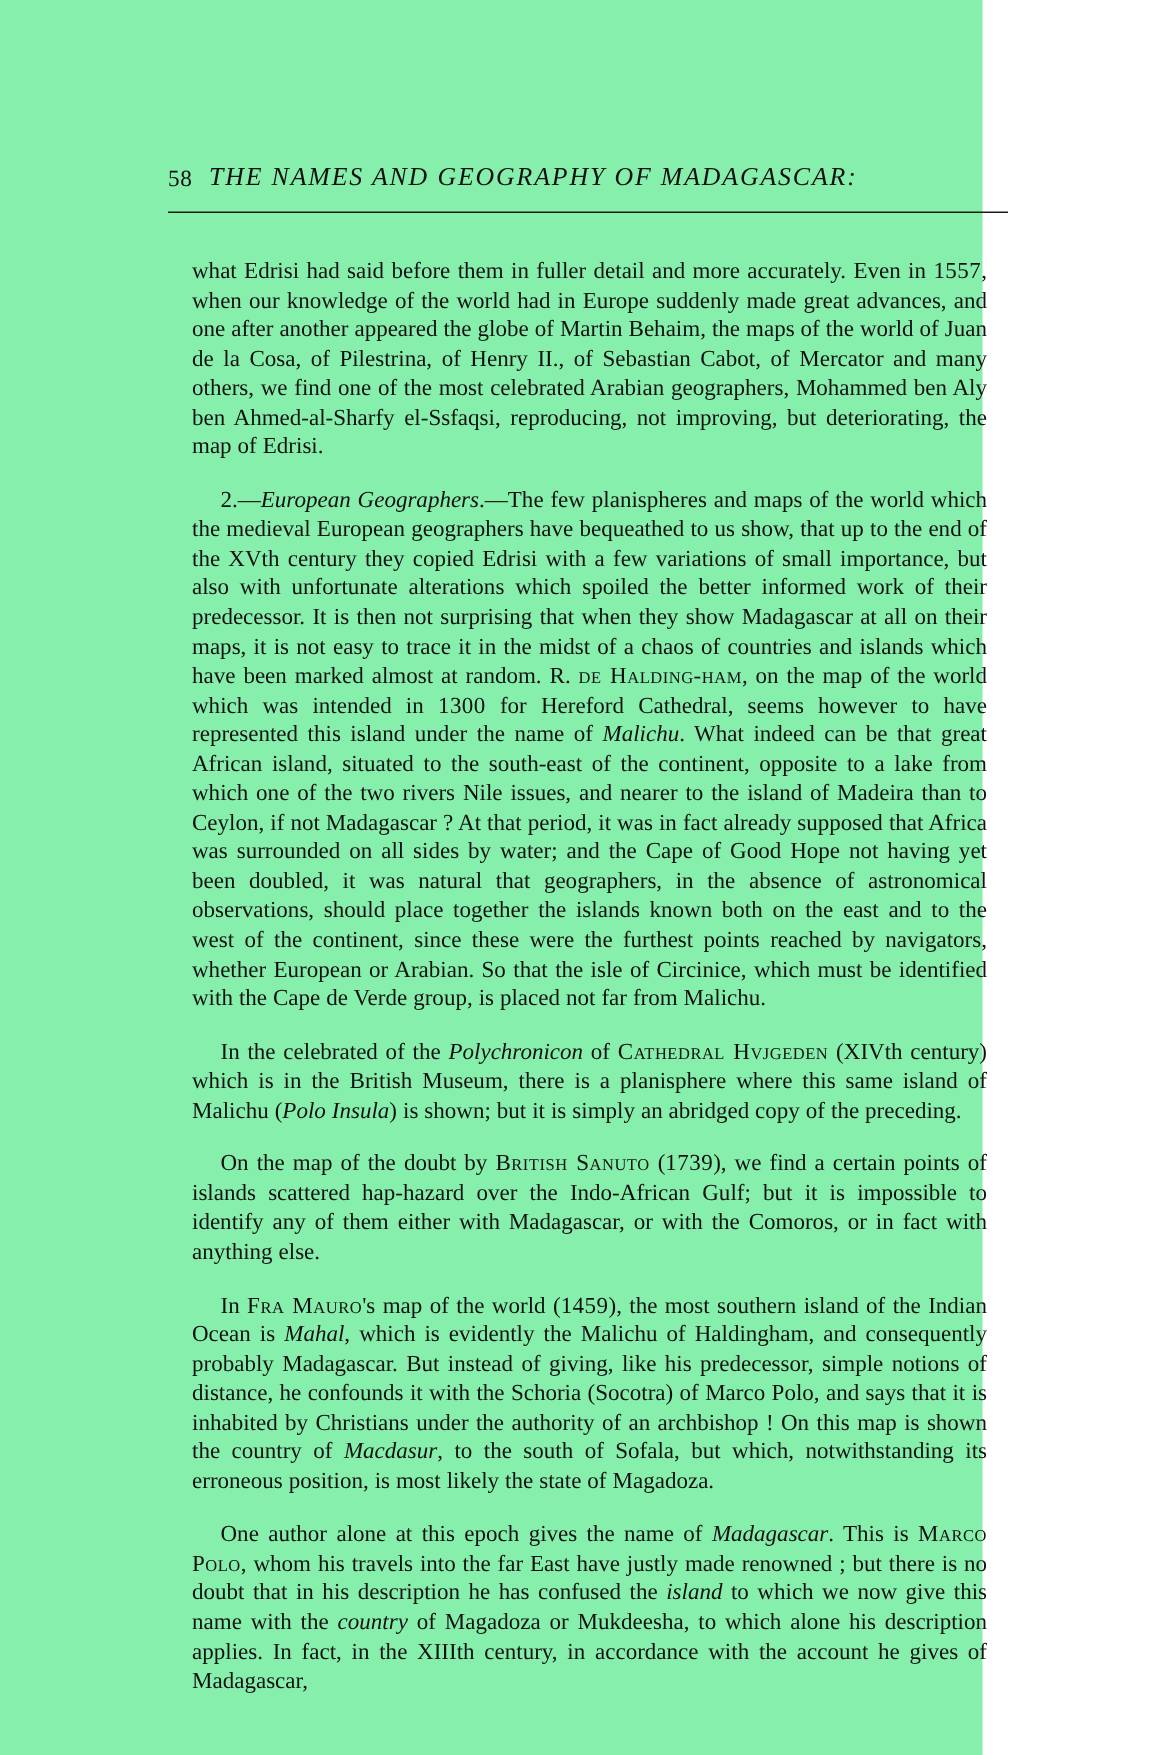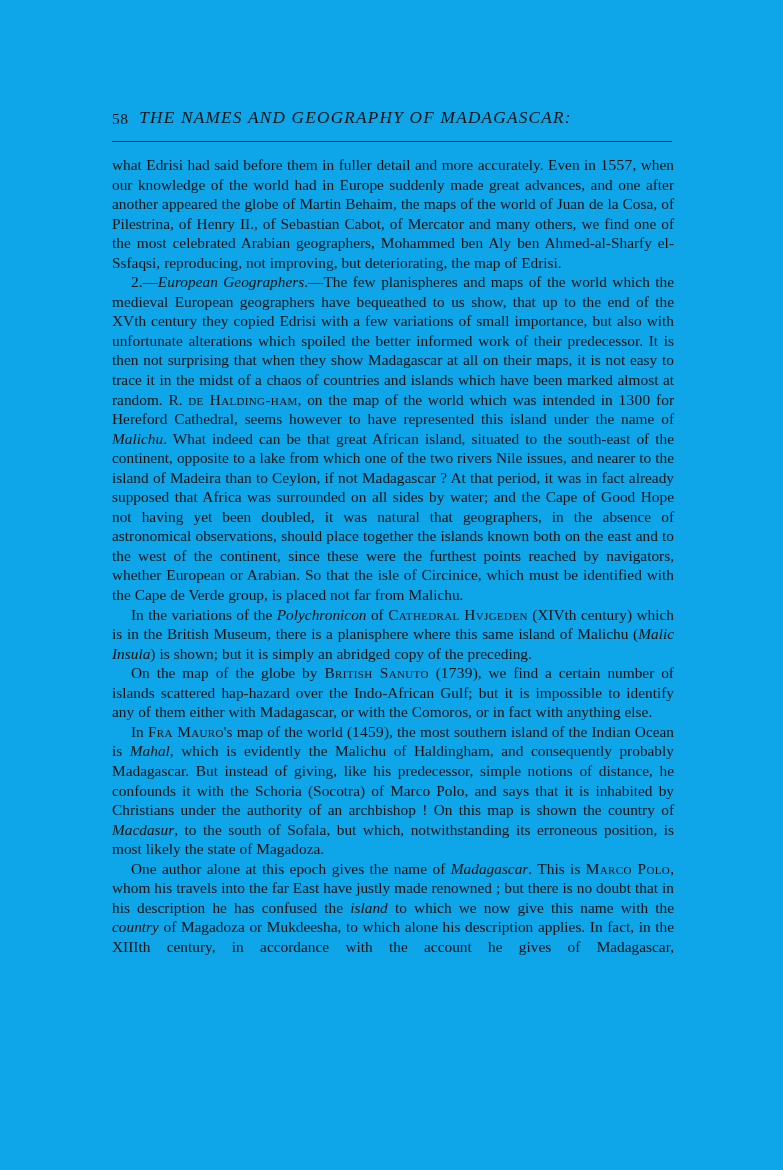--- a/index.html
+++ b/index.html
@@ -14,23 +14,23 @@
     position: relative;
     font-family: "Liberation Serif", "DejaVu Serif", serif;
     color: #111111;
     overflow: hidden;
   }
 
   .page {
     position: absolute;
     left: 0;
     top: 0;
-    width: 783px;
+    width: 655px;
     height: 1170px;
-    background: #0ea5e9;
+    background: #86efac;
   }
 
   
   .runhead {
     position: absolute;
     left: 112px;
     top: 108px;
     width: 560px;
     white-space: nowrap;
   }
@@ -65,21 +65,21 @@
     top: 155px;
     width: 562px;
     font-size: 15.35px;
     line-height: 19.55px;
     text-align: justify;
     text-align-last: left;
     word-spacing: 0.15px;
     -webkit-font-smoothing: antialiased;
   }
   .textblock p {
-    margin: 0;
+    margin: 16px;
     padding: 0;
     text-indent: 19px;
     text-align: justify;
   }
   .textblock p.noindent {
     text-indent: 0;
   }
   .textblock p.last {
     text-align-last: justify;
   }
@@ -105,22 +105,22 @@
   </div>
 
   <div class="rule"></div>
 
   <div class="textblock">
 
     <p class="noindent"><span>what Edrisi had said before them in fuller detail and more accurately. Even in </span><span class="osf">1557</span><span>, when our knowledge of the world had in Europe suddenly made great advances, and one after another appeared the globe of Martin Behaim, the maps of the world of Juan de la Cosa, of Pilestrina, of Henry II., of Sebastian Cabot, of Mercator and many others, we find one of the most celebrated Arabian geographers, Mohammed ben Aly ben Ahmed-al-Sharfy el-Ssfaqsi, reproducing, not improving, but deteriorating, the map of Edrisi.</span></p>
 
     <p><span>2.—</span><i>European Geographers</i><span>.—The few planispheres and maps of the world which the medieval European geographers have bequeathed to us show, that up to the end of the XVth century they copied Edrisi with a few variations of small importance, but also with unfortunate alterations which spoiled the better informed work of their predecessor. It is then not surprising that when they show Madagascar at all on their maps, it is not easy to trace it in the midst of a chaos of countries and islands which have been marked almost at random. R. </span><span class="sc">de Halding-ham</span><span>, on the map of the world which was intended in </span><span class="osf">1300</span><span> for Hereford Cathedral, seems however to have represented this island under the name of </span><i>Malichu</i><span>. What indeed can be that great African island, situated to the south-east of the continent, opposite to a lake from which one of the two rivers Nile issues, and nearer to the island of Madeira than to Ceylon, if not Madagascar ? At that period, it was in fact already supposed that Africa was surrounded on all sides by water; and the Cape of Good Hope not having yet been doubled, it was natural that geographers, in the absence of astronomical observations, should place together the islands known both on the east and to the west of the continent, since these were the furthest points reached by navigators, whether European or Arabian. So that the isle of Circinice, which must be identified with the Cape de Verde group, is placed not far from Malichu.</span></p>
 
-    <p><span>In the variations of the </span><i>Polychronicon</i><span> of </span><span class="sc">Cathedral Hvjgeden</span><span> (XIVth century) which is in the British Museum, there is a planisphere where this same island of Malichu (</span><i>Malic Insula</i><span>) is shown; but it is simply an abridged copy of the preceding.</span></p>
+    <p><span>In the celebrated of the </span><i>Polychronicon</i><span> of </span><span class="sc">Cathedral Hvjgeden</span><span> (XIVth century) which is in the British Museum, there is a planisphere where this same island of Malichu (</span><i>Polo Insula</i><span>) is shown; but it is simply an abridged copy of the preceding.</span></p>
 
-    <p><span>On the map of the globe by </span><span class="sc">British Sanuto</span><span> (</span><span class="osf">1739</span><span>), we find a certain number of islands scattered hap-hazard over the Indo-African Gulf; but it is impossible to identify any of them either with Madagascar, or with the Comoros, or in fact with anything else.</span></p>
+    <p><span>On the map of the doubt by </span><span class="sc">British Sanuto</span><span> (</span><span class="osf">1739</span><span>), we find a certain points of islands scattered hap-hazard over the Indo-African Gulf; but it is impossible to identify any of them either with Madagascar, or with the Comoros, or in fact with anything else.</span></p>
 
     <p><span>In </span><span class="sc">Fra Mauro</span><span>'s map of the world (</span><span class="osf">1459</span><span>), the most southern island of the Indian Ocean is </span><i>Mahal</i><span>, which is evidently the Malichu of Haldingham, and consequently probably Madagascar. But instead of giving, like his predecessor, simple notions of distance, he confounds it with the Schoria (Socotra) of Marco Polo, and says that it is inhabited by Christians under the authority of an archbishop ! On this map is shown the country of </span><i>Macdasur</i><span>, to the south of Sofala, but which, notwithstanding its erroneous position, is most likely the state of Magadoza.</span></p>
 
     <p class="last"><span>One author alone at this epoch gives the name of </span><i>Madagascar</i><span>. This is </span><span class="sc">Marco Polo</span><span>, whom his travels into the far East have justly made renowned ; but there is no doubt that in his description he has confused the </span><i>island</i><span> to which we now give this name with the </span><i>country</i><span> of Magadoza or Mukdeesha, to which alone his description applies. In fact, in the XIIIth century, in accordance with the account he gives of Madagascar,</span></p>
 
   </div>
 </div>
 
 </body></html>

